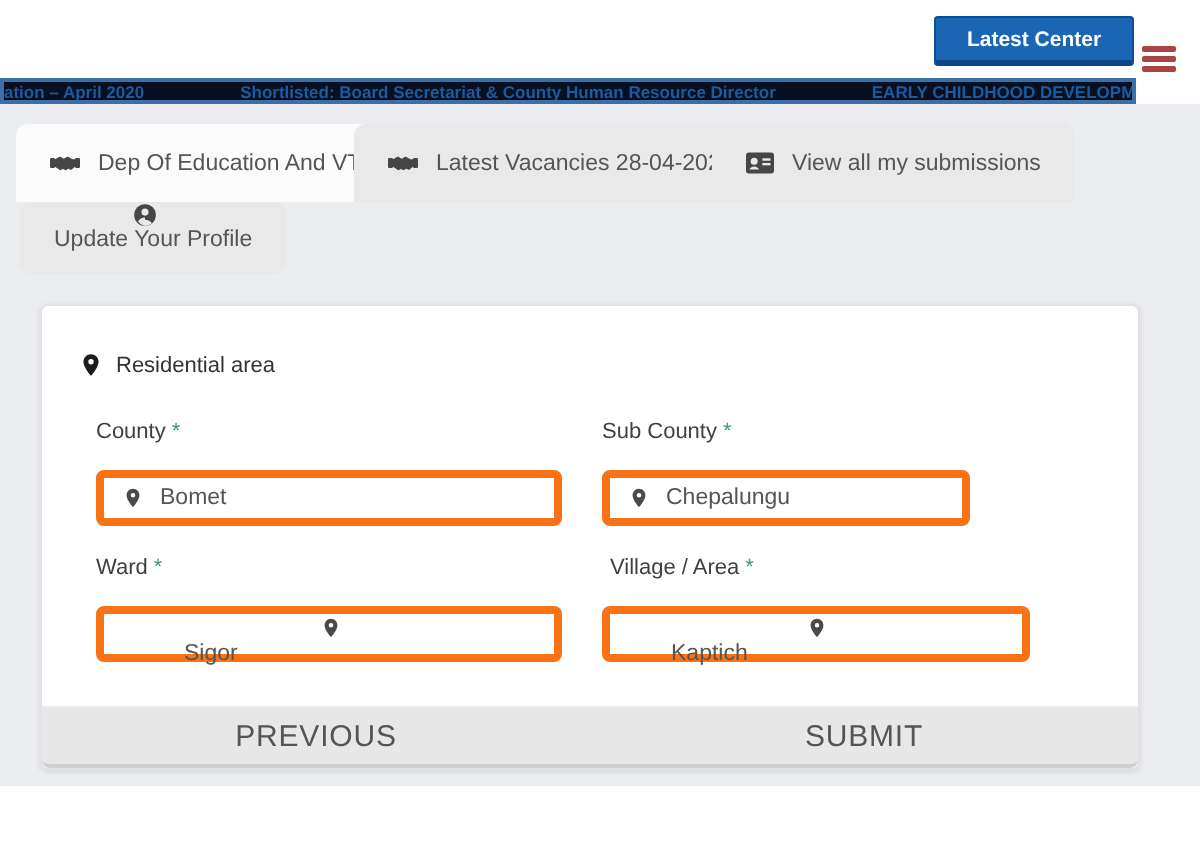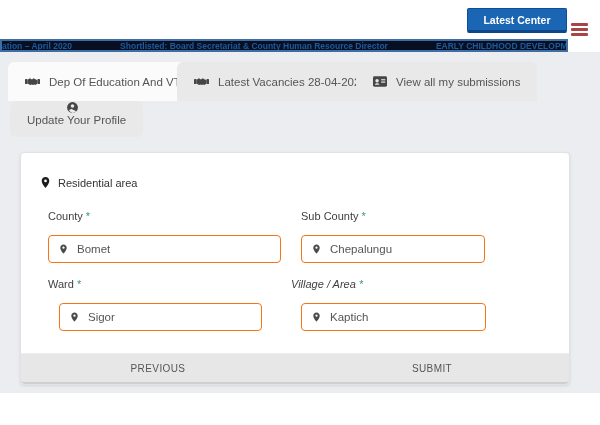--- a/index.html
+++ b/index.html
@@ -58,46 +58,46 @@
   .card-title {
     position:absolute; left:18px; top:21px; display:flex; align-items:center;
     color:#333; font-size:11px;
   }
   .card-title .pin { margin-right:6px; display:inline-flex; }
 
   .field-label { position:absolute; font-size:11px; color:#3f3f3f; }
   .field-label .req { color:#3d9970; margin-left:3px; }
   .input-wrap {
     position:absolute; height:28px; background:#fff;
-    border:1px solid #f97316; border-radius:4px;
+    border:4px solid #f97316; border-radius:4px;
     display:flex; align-items:center; padding-left:9px;
   }
   .input-wrap .pin { display:inline-flex; margin-right:8px; }
   .input-wrap input {
     border:none; outline:none; background:transparent; flex:1;
     font-family:"Liberation Sans","DejaVu Sans",sans-serif;
     font-size:11.5px; color:#555;
   }
   .lbl-1 { left:27px;  top:57px; }
   .lbl-2 { left:280px; top:57px; }
   .lbl-3 { left:27px;  top:125px; }
-  .lbl-4 { left:270px; top:125px;font-style:italic; }
+  .lbl-4 { left:284px; top:125px; }
   .inp-1 { left:27px;  top:82px;  width:233px; }
   .inp-2 { left:280px; top:82px;  width:184px; }
-  .inp-3 { left:38px;  top:150px; width:203px; }
-  .inp-4 { left:280px; top:150px; width:185px; }
+  .inp-3 { left:27px;  top:150px; width:233px;flex-direction:column; }
+  .inp-4 { left:280px; top:150px; width:214px;flex-direction:column; }
 
   .card-footer {
     position:absolute; left:0; bottom:0; width:100%; height:31px;
     background:#e7e7e8; border-top:1px solid #ededed; border-bottom:2px solid #cfcfcf;
     border-radius:0 0 4px 4px; display:flex;
   }
   .card-footer .fbtn {
     flex:1; display:flex; align-items:center; justify-content:center;
-    background:transparent; border:none; color:#555; font-size:10px;
+    background:transparent; border:none; color:#555; font-size:15px;
     letter-spacing:.4px; cursor:pointer;
     font-family:"Liberation Sans","DejaVu Sans",sans-serif;
   }
 
   svg { display:block; }
 </style>
 </head>
 <body>
 
 <button class="support-btn">Latest Center</button>

